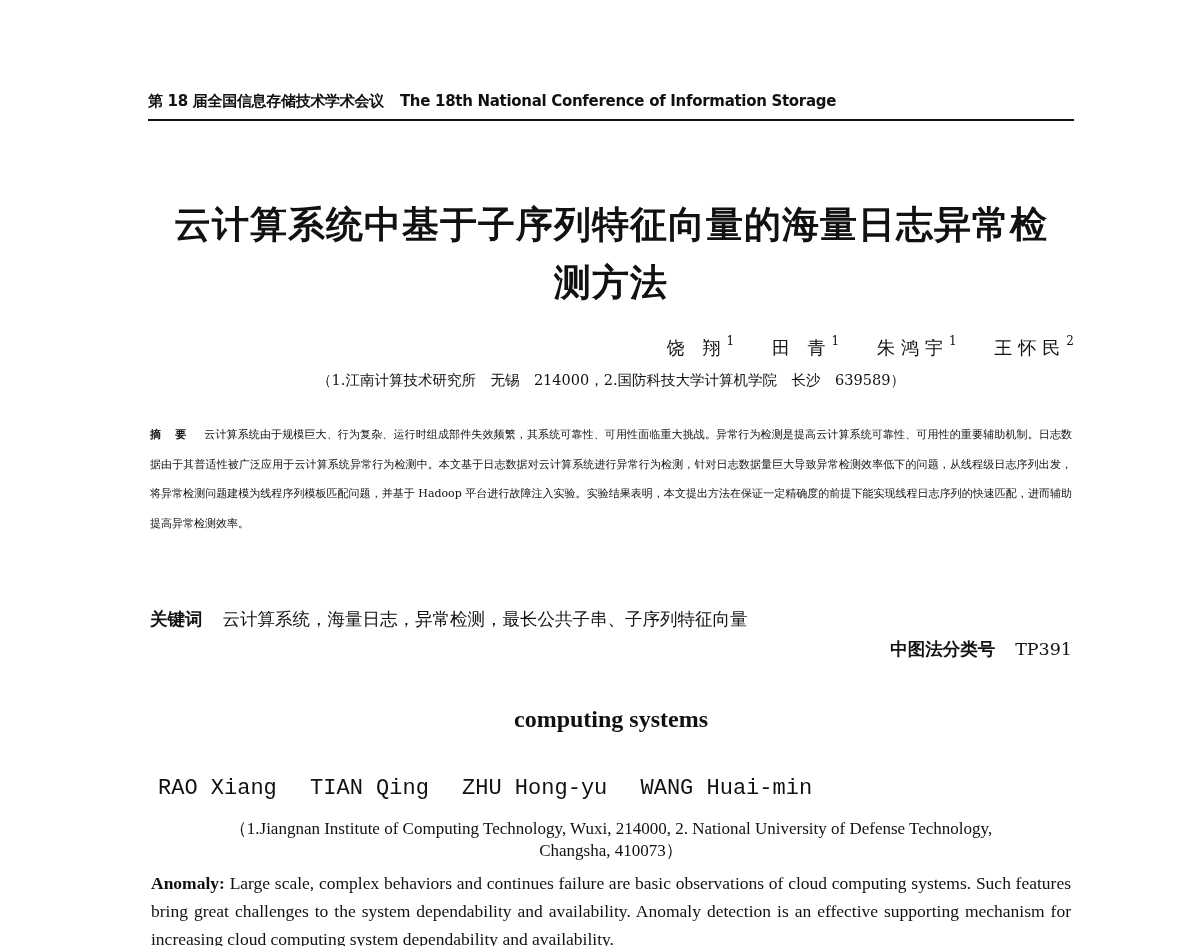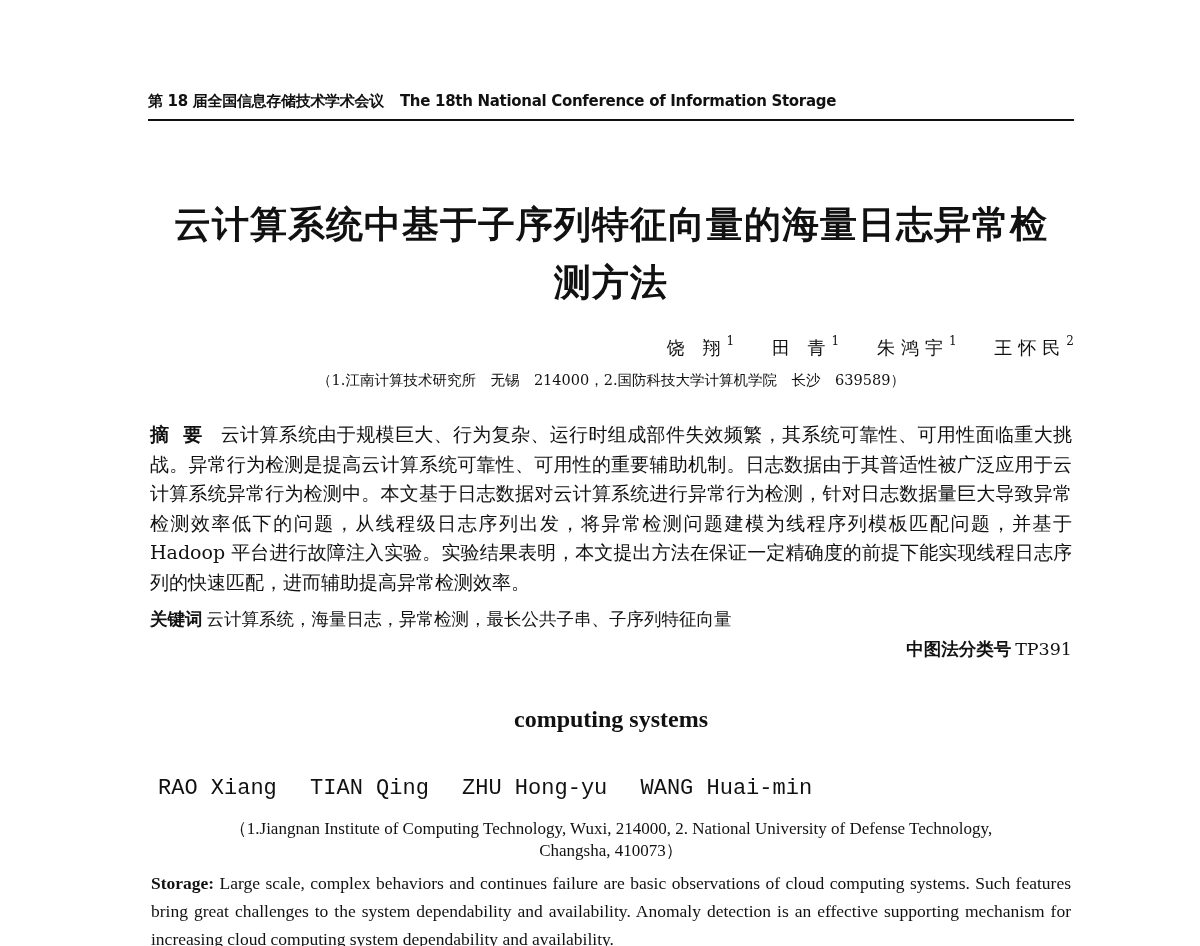--- a/index.html
+++ b/index.html
@@ -35,33 +35,33 @@
   .cn-authors .author { margin: 0 16px; letter-spacing: 6px; }
   .cn-authors sup { font-size: 12px; letter-spacing: 0; position: relative; top: -2px; }
 
   .cn-affil {
     position: absolute; left: 148px; width: 926px; top: 371px;
     text-align: center; font-size: 14.5px; white-space: nowrap;
   }
 
   .cn-abstract {
     position: absolute; left: 150px; width: 922px; top: 420px;
-    font-size: 19px; line-height: 29.5px; text-align: justify;
+    font-size: 11px; line-height: 29.5px; text-align: justify;
   }
   .cn-abstract .label {
     font-weight: bold; font-family: "DejaVu Sans", "Liberation Sans", sans-serif;
     letter-spacing: 14px; margin-right: 4px;
   }
   .kw-line, .clc-line {
     position: absolute; left: 150px; width: 922px; font-size: 17.5px; white-space: nowrap;
   }
   .kw-line { top: 607px; }
   .clc-line { top: 637px; text-align: right; }
   .kw-line .label, .clc-line .label {
-    font-weight: bold; font-family: "DejaVu Sans", "Liberation Sans", sans-serif; margin-right: 4px;
+    font-weight: bold; font-family: "DejaVu Sans", "Liberation Sans", sans-serif; margin-right: 20px;
   }
 
   .en-title {
     position: absolute; left: 148px; width: 926px; top: 704px;
     text-align: center; font-size: 24px; font-weight: bold; line-height: 31px;
     font-family: "Liberation Serif", "DejaVu Serif", serif;
   }
 
   .en-authors {
     position: absolute; left: 148px; width: 926px; top: 776px;
@@ -129,17 +129,17 @@
     <span class="author">ZHU Hong-yu</span>
     <span class="author">WANG Huai-min</span>
   </div>
 
   <div class="en-affil">
     <div>（1.Jiangnan Institute of Computing Technology, Wuxi, 214000, 2. National University of Defense Technology,</div>
     <div>Changsha, 410073）</div>
   </div>
 
   <div class="en-abstract">
-    <span class="label">Storage:</span>
+    <span class="label">Anomaly:</span>
     <span>Large scale, complex behaviors and continues failure are basic observations of cloud computing systems. Such features bring great challenges to the system dependability and availability. Anomaly detection is an effective supporting mechanism for increasing cloud computing system dependability and availability.</span>
   </div>
 
 </div>
 
 </body></html>

